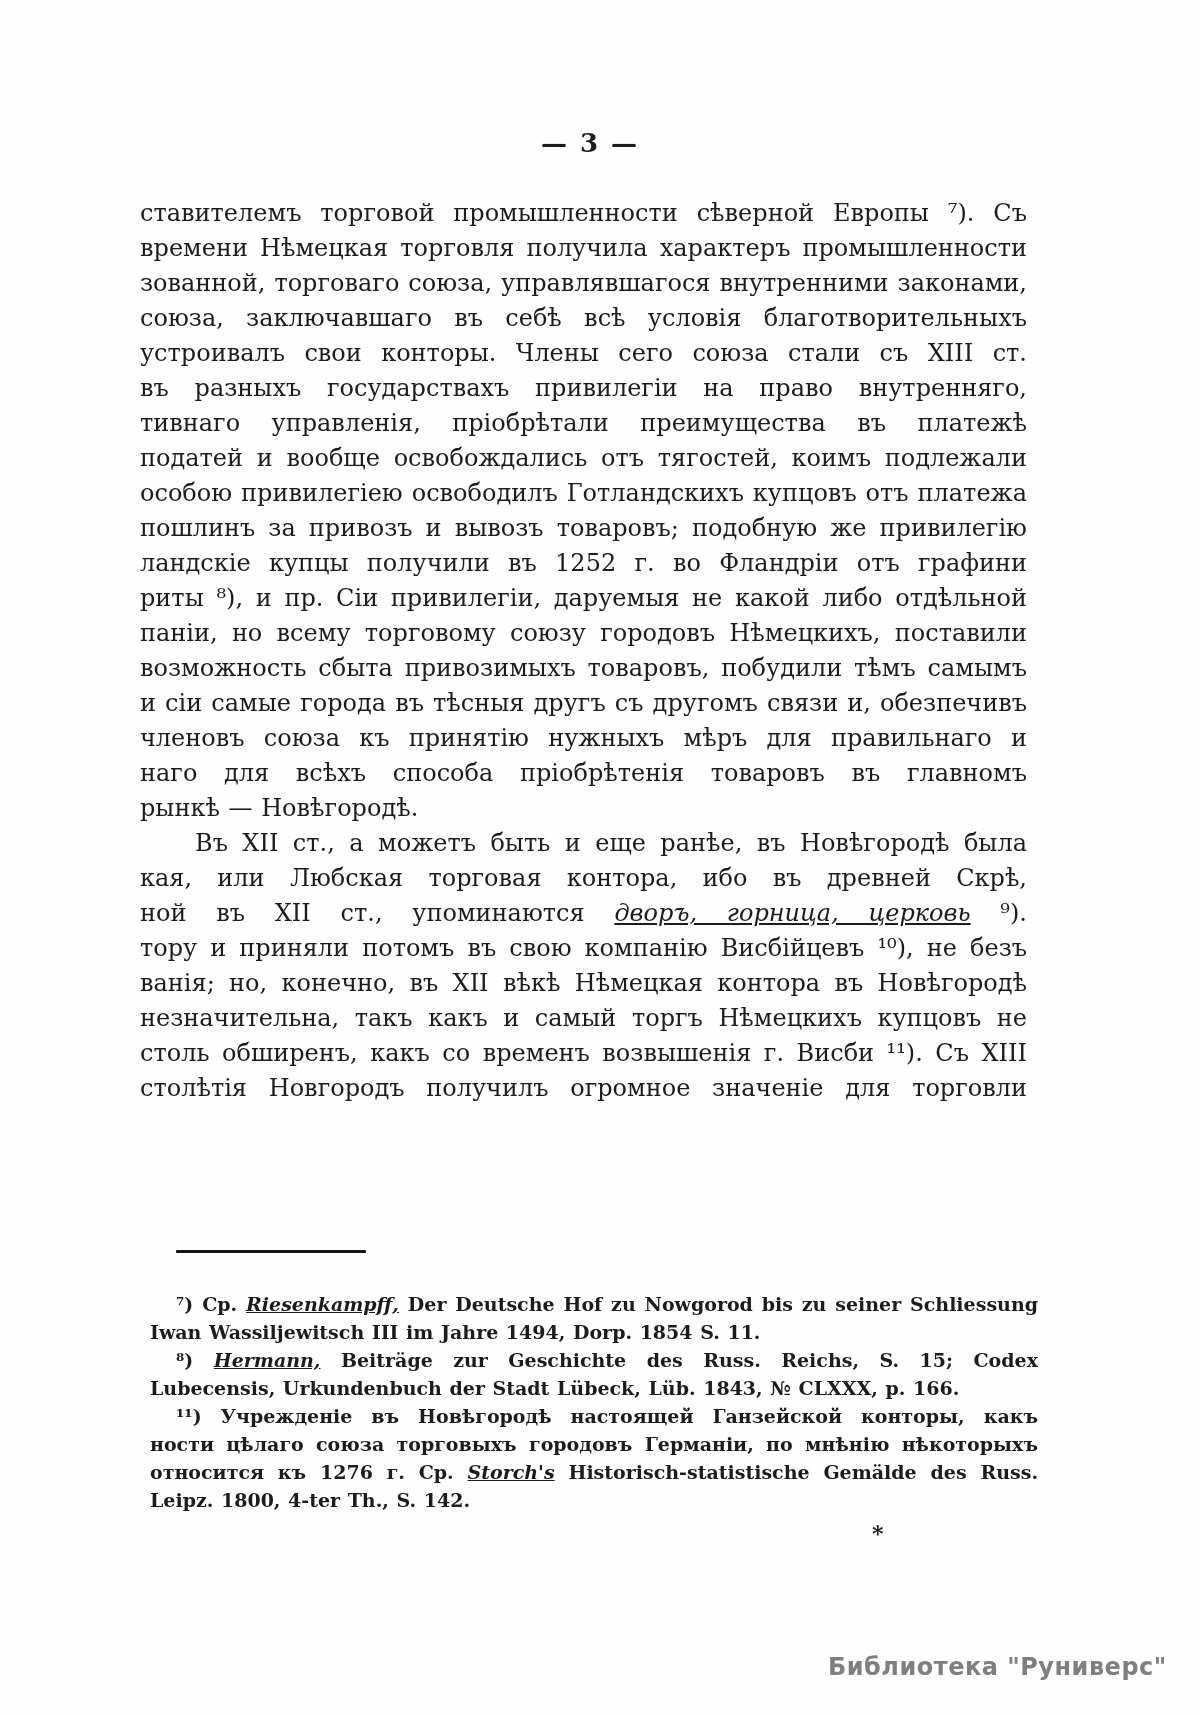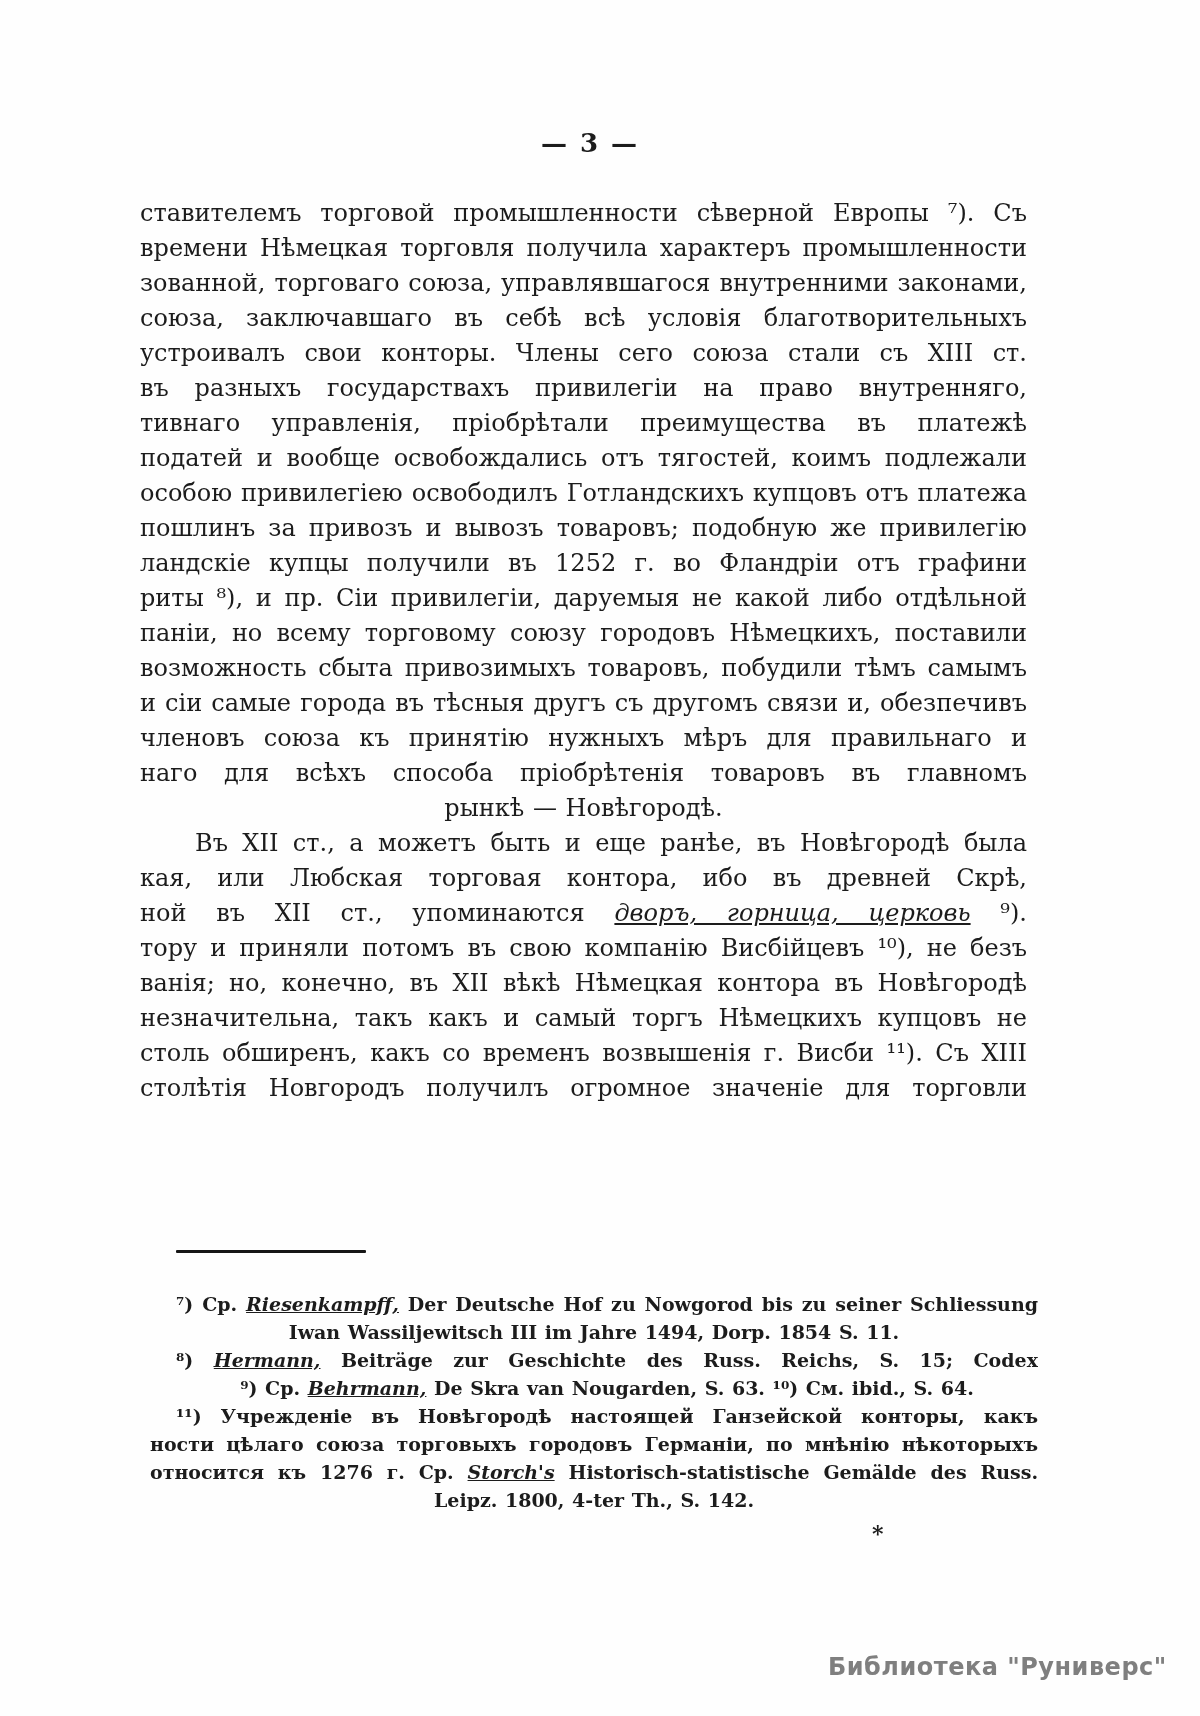--- a/index.html
+++ b/index.html
@@ -33,21 +33,21 @@
     position: absolute;
     left: 140px;
     top: 196px;
     width: 887px;
     font-size: 24px;
     line-height: 35px;
   }
   .main-text .tline { height: 35px; }
   .tline {
     overflow: hidden;
-    text-align: center;
+    text-align: left;
     word-spacing: 1px;
   }
   .tline.just {
     text-align: justify;
     text-align-last: justify;
   }
   .main-text .ind { text-indent: 55px; }
   .it { font-style: italic; text-decoration: underline; }
   .footnote-rule {
     position: absolute;
@@ -122,21 +122,21 @@
       <div class="tline just"><span>столь обширенъ, какъ со временъ возвышенія г. Висби ¹¹). Съ XIII же</span></div>
       <div class="tline just"><span>столѣтія Новгородъ получилъ огромное значеніе для торговли Балтій-</span></div>
     </div>
 
   <div class="footnote-rule"></div>
 
   <div class="footnotes">
       <div class="tline just ind"><span>⁷) Ср. </span><span class="it">Riesenkampff,</span><span> Der Deutsche Hof zu Nowgorod bis zu seiner Schliessung durch</span></div>
       <div class="tline"><span>Iwan Wassiljewitsch III im Jahre 1494, Dorp. 1854 S. 11.</span></div>
       <div class="tline just ind"><span>⁸) </span><span class="it">Hermann,</span><span> Beiträge zur Geschichte des Russ. Reichs, S. 15; Codex diplomaticus</span></div>
-      <div class="tline ind"><span>⁹) Ср. </span><span class="it">Behrmann,</span><span> De Skra van Nougarden, S. 63.   ¹⁰) См. ibid., S. 64.</span></div>
+      <div class="tline"><span>Lubecensis, Urkundenbuch der Stadt Lübeck, Lüb. 1843, № CLXXX, p. 166.</span></div>
       <div class="tline just ind"><span>¹¹) Учрежденіе въ Новѣгородѣ настоящей Ганзейской конторы, какъ принадлеж-</span></div>
       <div class="tline just"><span>ности цѣлаго союза торговыхъ городовъ Германіи, по мнѣнію нѣкоторыхъ ученыхъ</span></div>
       <div class="tline just"><span>относится къ 1276 г. Ср. </span><span class="it">Storch's</span><span> Historisch-statistische Gemälde des Russ. Reichs,</span></div>
       <div class="tline"><span>Leipz. 1800, 4-ter Th., S. 142.</span></div>
     </div>
 
   <div class="fn-asterisk">*</div>
 
   <div class="watermark">Библиотека "Руниверс"</div>
 

